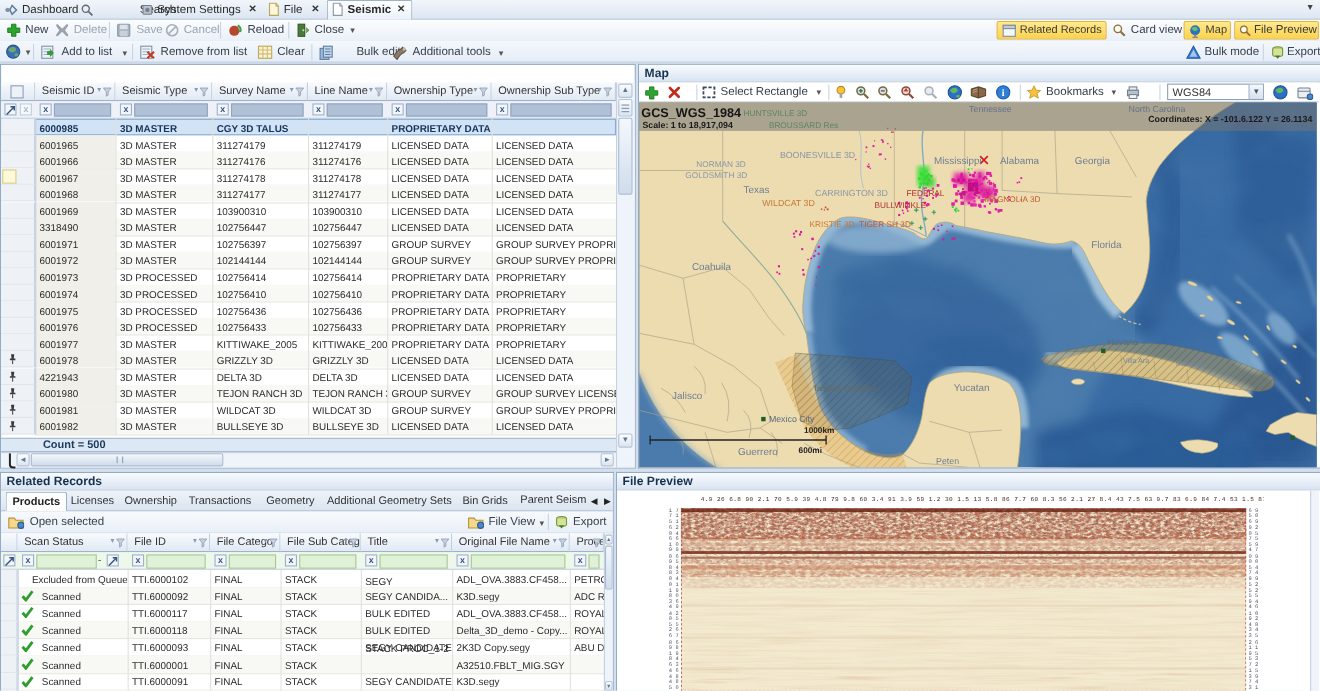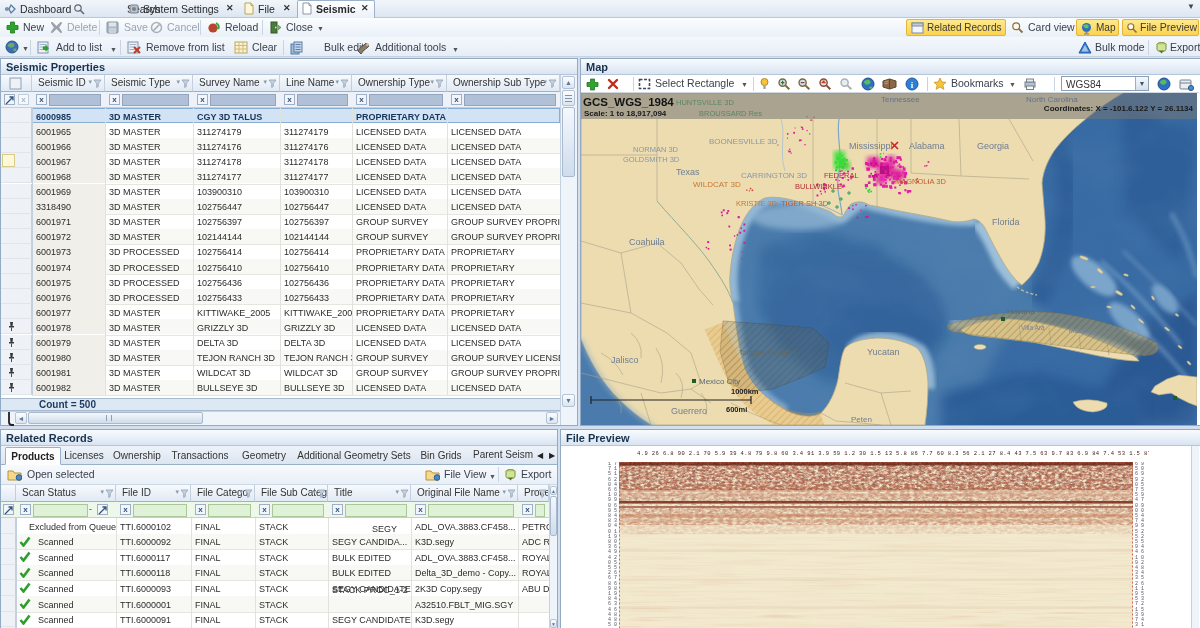--- a/index.html
+++ b/index.html
@@ -187,21 +187,20 @@
   <div class="tsep" style="left:1148px;top:3px;height:15px;"></div>
   <svg class="abs" style="left:1155px;top:4px" width="13" height="13" viewBox="0 0 13 13">
       <ellipse cx="6.5" cy="3.5" rx="4.5" ry="2" fill="#b9cf6e" stroke="#7a943a"></ellipse>
       <path d="M2 3.5 v5 q0 2 4.5 2 q4.5 0 4.5-2 v-5" fill="#d3e39a" stroke="#7a943a"></path>
       <path d="M6.5 12.5 l-2.5-3 h5 Z" fill="#4a7a2a"></path>
     </svg>
   <div class="tbtxt" style="left:1170px;top:4px;">Export</div>
 </div>
 
 <div class="panel" id="seisPanel" style="left:0;top:58px;width:578px;height:368px;">
-  <div class="phead">Seismic Properties</div>
   <div id="seisGrid" class="abs" style="left:0;top:16px;width:576px;height:350px;">
 <div class="abs" style="left:0;top:0;width:559px;height:17px;background:linear-gradient(#f8fafd,#e0e9f4);border-bottom:1px solid #9fb1c6;"></div>
 <div class="gh" style="left:0;top:0;width:31px;height:17px;">
         <svg style="position:absolute;left:8px;top:2px" width="13" height="13" viewBox="0 0 13 13">
           <rect x="1" y="1" width="11" height="11" fill="#eef2f7" stroke="#8ba0b8"></rect>
           <path d="M3 10 L10 3 M6.5 3 H10 V6.5" stroke="#5b7block" stroke-width="1.2" fill="none"></path>
         </svg>
       </div>
 <div class="gh" style="left:31px;top:0;width:73px;height:17px;">
         <div class="ghl">Seismic ID</div>
@@ -407,21 +406,21 @@
 <div class="cell" style="left:279px;top:245.4px;width:72px;">GRIZZLY 3D</div>
 <div class="cell" style="left:351px;top:245.4px;width:95px;">LICENSED DATA</div>
 <div class="cell" style="left:446px;top:245.4px;width:113px;">LICENSED DATA</div>
 <div class="ghr" style="left:31px;top:259.5px;width:528px;"></div>
 <div class="abs" style="left:0;top:259.5px;width:31px;height:15.1px;background:#eef2f7;border-right:1px solid #c2cfdf;border-bottom:1px solid #dfe5ec;"></div>
 <svg class="abs" style="left:6px;top:261.5px" width="9" height="11" viewBox="0 0 9 11">
         <path d="M3 1 h3 l-0.5 4 h1.5 v1.5 h-5 V5 h1.5 Z" fill="#3a3a3a"></path>
         <line x1="4.5" y1="6.5" x2="4.5" y2="10" stroke="#3a3a3a" stroke-width="0.9"></line>
       </svg>
 <div class="abs" style="left:31px;top:259.5px;width:73px;height:15.1px;background:#f0efe9;"></div>
-<div class="cell" style="left:31px;top:260.5px;width:73px;">6001979</div>
+<div class="cell" style="left:31px;top:260.5px;width:73px;">4221943</div>
 <div class="cell" style="left:104px;top:260.5px;width:88px;">3D MASTER</div>
 <div class="cell" style="left:192px;top:260.5px;width:87px;">DELTA 3D</div>
 <div class="cell" style="left:279px;top:260.5px;width:72px;">DELTA 3D</div>
 <div class="cell" style="left:351px;top:260.5px;width:95px;">LICENSED DATA</div>
 <div class="cell" style="left:446px;top:260.5px;width:113px;">LICENSED DATA</div>
 <div class="ghr" style="left:31px;top:274.6px;width:528px;"></div>
 <div class="abs" style="left:31px;top:274.6px;width:528px;height:15.1px;background:#f8f8f5;"></div>
 <div class="abs" style="left:0;top:274.6px;width:31px;height:15.1px;background:#eef2f7;border-right:1px solid #c2cfdf;border-bottom:1px solid #dfe5ec;"></div>
 <svg class="abs" style="left:6px;top:276.6px" width="9" height="11" viewBox="0 0 9 11">
         <path d="M3 1 h3 l-0.5 4 h1.5 v1.5 h-5 V5 h1.5 Z" fill="#3a3a3a"></path>
@@ -1081,21 +1080,21 @@
 <div class="abs" style="left:344px;top:58px;width:62px;height:13px;background:#dff2d8;border:1px solid #a8c89a;"></div>
 <div class="fxb" style="left:414px;top:58px;">x</div>
 <div class="abs" style="left:427px;top:58px;width:86px;height:13px;background:#dff2d8;border:1px solid #a8c89a;"></div>
 <div class="fxb" style="left:521px;top:58px;">x</div>
 <div class="abs" style="left:534px;top:58px;width:10px;height:13px;background:#dff2d8;border:1px solid #a8c89a;"></div>
 <div class="abs" style="left:0;top:72.0px;width:15px;height:15.6px;background:#eef2f7;border-right:1px solid #c2cfdf;border-bottom:1px solid #dfe5ec;"></div>
 <div class="cell" style="left:24px;top:73.0px;width:91px;">Excluded from Queue</div>
 <div class="cell" style="left:115px;top:73.0px;width:79px;">TTI.6000102</div>
 <div class="cell" style="left:190px;top:73.0px;width:68px;">FINAL</div>
 <div class="cell" style="left:254px;top:73.0px;width:77px;">STACK</div>
-<div class="cell" style="left:327px;top:75px;width:87px;margin-left:40px;">SEGY</div>
+<div class="cell" style="left:327px;top:75px;width:87px;">SEGY</div>
 <div class="cell" style="left:410px;top:73.0px;width:111px;">ADL_OVA.3883.CF458...</div>
 <div class="cell" style="left:517px;top:73.0px;width:35px;">PETROL</div>
 <div class="ghr" style="left:15px;top:87.6px;width:533px;"></div>
 <div class="abs" style="left:15px;top:87.6px;width:533px;height:15.6px;background:#f8f8f5;"></div>
 <div class="abs" style="left:0;top:87.6px;width:15px;height:15.6px;background:#eef2f7;border-right:1px solid #c2cfdf;border-bottom:1px solid #dfe5ec;"></div>
 <svg class="abs" style="left:18px;top:89.6px" width="12" height="11" viewBox="0 0 12 11">
         <path d="M1.5 6 L4.5 9.5 L10.5 1.5" stroke="#2f9e2f" stroke-width="2.6" fill="none"></path>
       </svg>
 <div class="cell" style="left:33px;top:88.6px;width:82px;">Scanned</div>
 <div class="cell" style="left:115px;top:88.6px;width:79px;">TTI.6000092</div>

